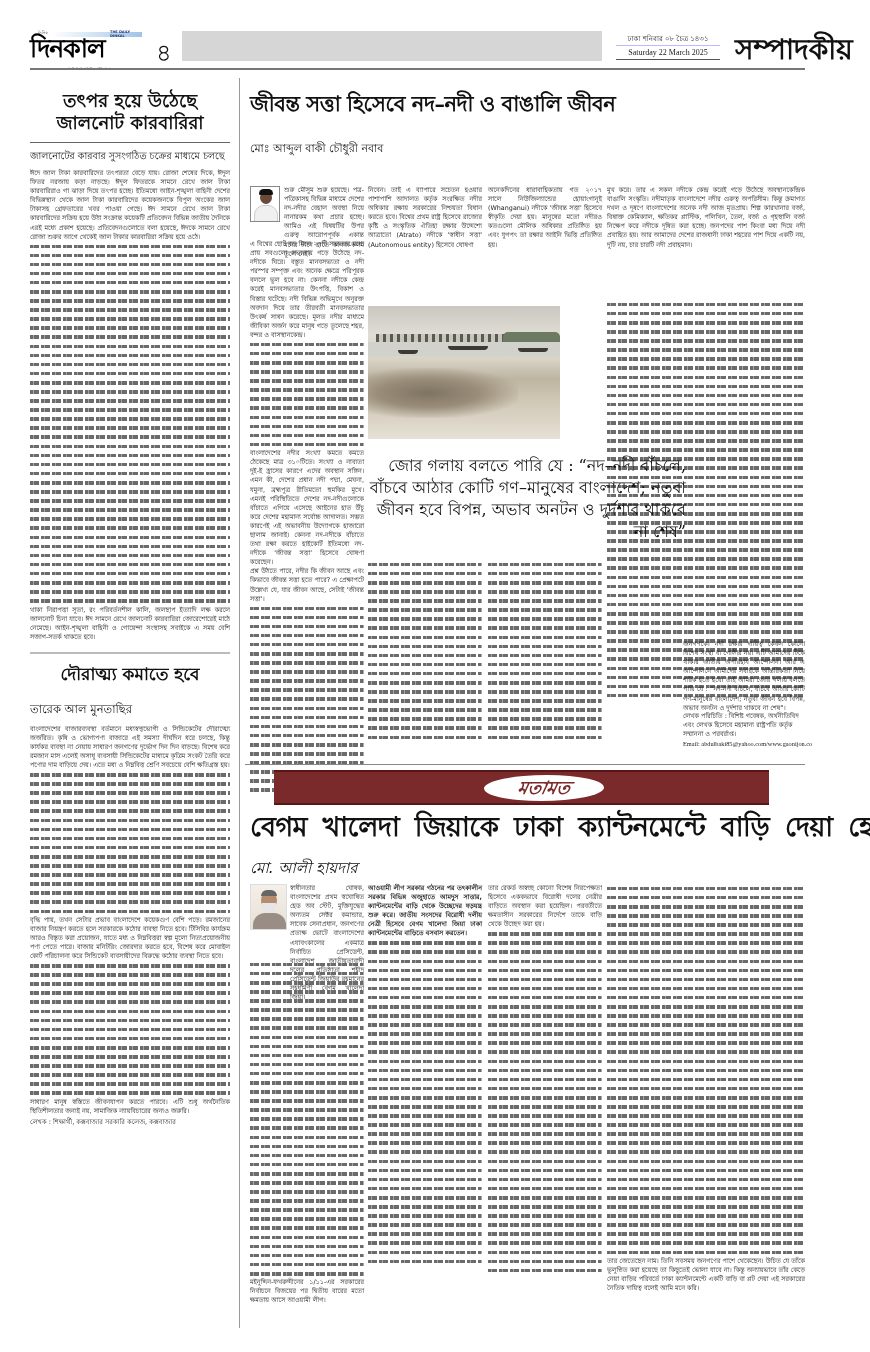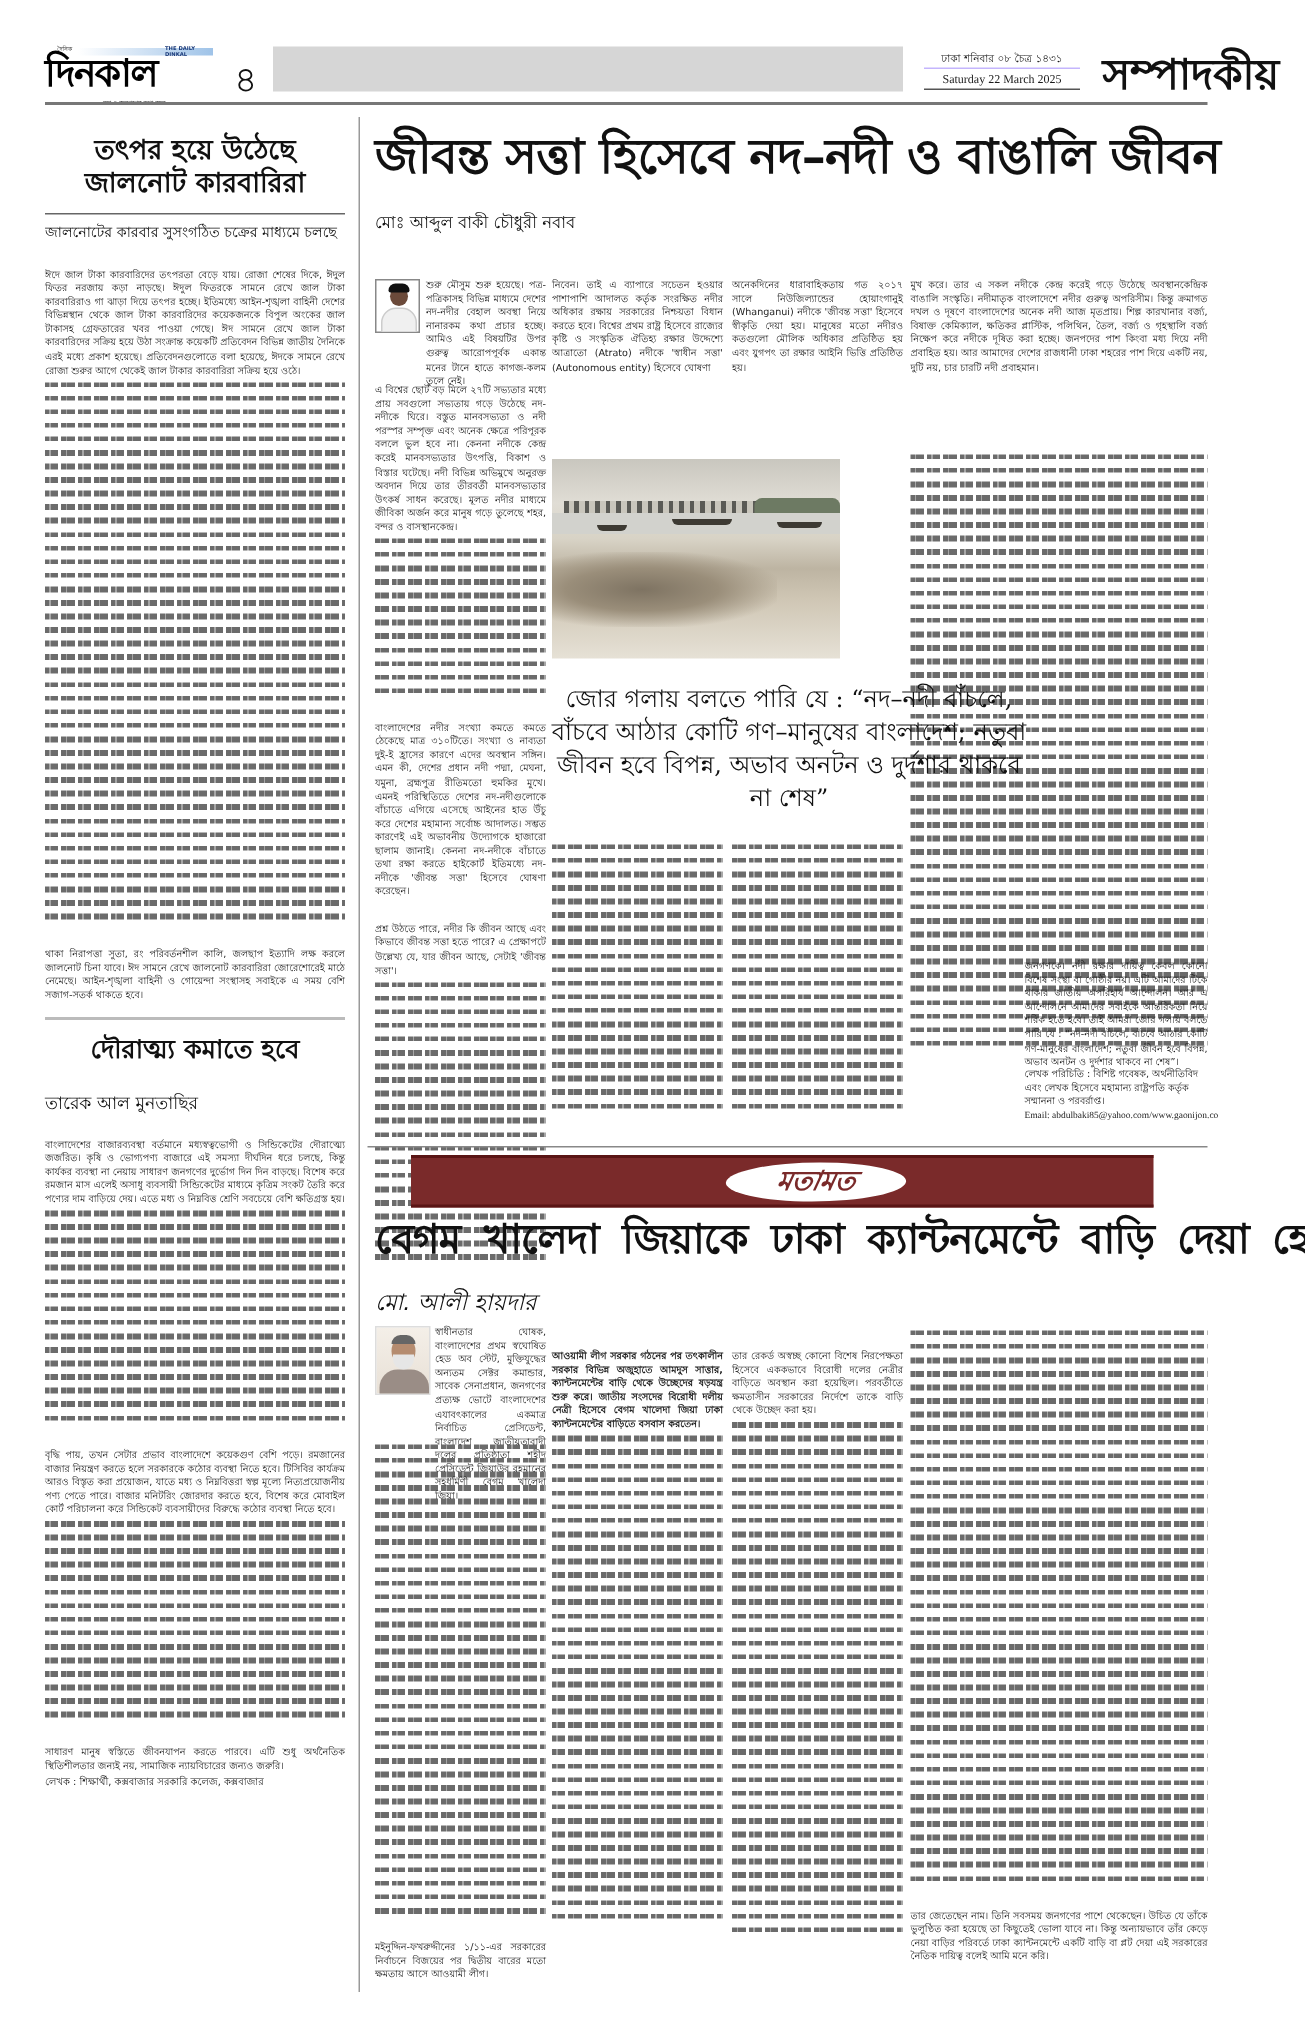--- a/index.html
+++ b/index.html
@@ -26,46 +26,46 @@
   .vrule { position: absolute; left: 239px; top: 78px; width: 1px; height: 1250px; background: #999; }
   .left-col { position: absolute; left: 30px; top: 80px; width: 200px; }
 
   .headline-sm { font-family: "DejaVu Serif", serif; font-weight: bold; text-align: center; color: #111; }
   .lead-head { font-size: 18px; line-height: 22px; margin-top: 10px; }
   .rule { height: 1px; background: #666; margin: 8px 0 6px; }
   .rule-thick { height: 2px; background: #bbb; margin: 10px 0; }
   .subhead { font-size: 9.5px; line-height: 14px; color: #111; white-space: nowrap; overflow: hidden; }
 
   .body-text { font-size: 6.4px; line-height: 9.1px; text-align: justify; color: #222; }
-  .body-text p { text-indent: 0; margin-top: 16px; }
+  .body-text p { text-indent: 0; }
   .fake-lines { position: relative; }
   .fake-lines .ln { height: 9.1px; display: flex; align-items: center; }
   .fake-lines .ln span { display: block; height: 3.6px; background: repeating-linear-gradient(90deg,#3a3a3a 0 3px,#8a8a8a 3px 4px,#3a3a3a 4px 9px,#fff 9px 11px); opacity: .75; width: 100%; }
 
   .second-head { font-size: 17px; line-height: 21px; margin-top: 6px; }
   .byline-sm { font-size: 11.5px; line-height: 16px; margin: 16px 0 8px; color: #111; }
   .writer-note { font-size: 6.6px; margin-top: 0; color: #222; }
 
   
-  .main-head { position: absolute; left: 250px; top: 82px; width: 555px; font-family: "DejaVu Serif", serif; font-weight: bold; font-size: 32px; line-height: 44px; color: #111; white-space: nowrap; letter-spacing: -0.5px; }
+  .main-head { position: absolute; left: 250px; top: 82px; width: 555px; font-family: "DejaVu Serif", serif; font-weight: bold; font-size: 21px; line-height: 44px; color: #111; white-space: nowrap; letter-spacing: -0.5px; }
   .main-byline { position: absolute; left: 250px; top: 140px; font-size: 11px; color: #111; }
   .author-photo { position: absolute; left: 250px; top: 186px; width: 30px; height: 36px; border: 1px solid #888; background: #fff; overflow: hidden; }
   .author-photo .head { position: absolute; left: 9px; top: 4px; width: 12px; height: 13px; border-radius: 50%; background: #6b4a3a; }
   .author-photo .hair { position: absolute; left: 8px; top: 2px; width: 14px; height: 6px; border-radius: 7px 7px 2px 2px; background: #111; }
   .author-photo .shirt { position: absolute; left: 3px; top: 18px; width: 24px; height: 20px; border-radius: 10px 10px 0 0; background: #f0f0f0; border: 1px solid #ccc; }
 
   .col { position: absolute; }
   .photo-main { position: absolute; left: 368px; top: 306px; width: 192px; height: 133px; overflow: hidden;
     background: linear-gradient(180deg,#c9c7bf 0%,#e0ddd5 22%,#d8d3c6 40%,#bdb4a2 55%,#cfc6b4 70%,#e6e1d6 100%); }
   .photo-main .bridge { position: absolute; left: 8px; top: 28px; width: 130px; height: 8px; background: repeating-linear-gradient(90deg,#5a5a55 0 3px,#c9c6bc 3px 7px); }
   .photo-main .trees { position: absolute; left: 135px; top: 26px; width: 57px; height: 10px; background: #6d7a63; border-radius: 5px 5px 0 0; }
   .photo-main .water { position: absolute; left: 0; top: 36px; width: 192px; height: 14px; background: #d2d2cd; }
   .photo-main .boat { position: absolute; height: 4px; background: #3d3a33; border-radius: 0 0 6px 6px; }
   .photo-main .mud { position: absolute; left: 0; top: 62px; width: 150px; height: 50px; background: radial-gradient(ellipse at 40% 50%,#7e7362 0%,#9a8e7a 40%,rgba(0,0,0,0) 75%); }
-  .pull-quote { position: absolute; left: 366px; top: 455px; width: 320px; font-family: "DejaVu Serif", serif; font-size: 16px; line-height: 22px; text-align: center; color: #111; }
+  .pull-quote { position: absolute; left: 366px; top: 455px; width: 320px; font-family: "DejaVu Serif", serif; font-size: 16px; line-height: 22px; text-align: right; color: #111; }
   .email { position: absolute; left: 683px; top: 740px; font-family: "Liberation Serif", serif; font-size: 6.3px; color: #222; }
   .bio { position: absolute; left: 683px; top: 712px; width: 120px; font-size: 6.4px; line-height: 9px; color: #222; }
 
   .hrule-mid { position: absolute; left: 245px; top: 764px; width: 560px; height: 1px; background: #888; }
 
   
   .motamot { position: absolute; left: 274px; top: 770px; width: 495px; height: 35px; background: #7a2a2a; border-top: 2px solid #5a1515; border-bottom: 2px solid #5a1515; }
   .motamot-label { position: absolute; left: 210px; top: 3px; width: 120px; height: 26px; background: #fff; border-radius: 50%; text-align: center; font-family: "DejaVu Serif", serif; font-style: italic; font-weight: bold; font-size: 18px; line-height: 26px; color: #7a2a2a; transform: skewX(-12deg); }
 
   .op-head { position: absolute; left: 250px; top: 812px; font-family: Liberation Mono, monospace; font-weight: bold; font-size: 27px; line-height: 34px; color: #111; white-space: nowrap; letter-spacing: -0.6px; }

